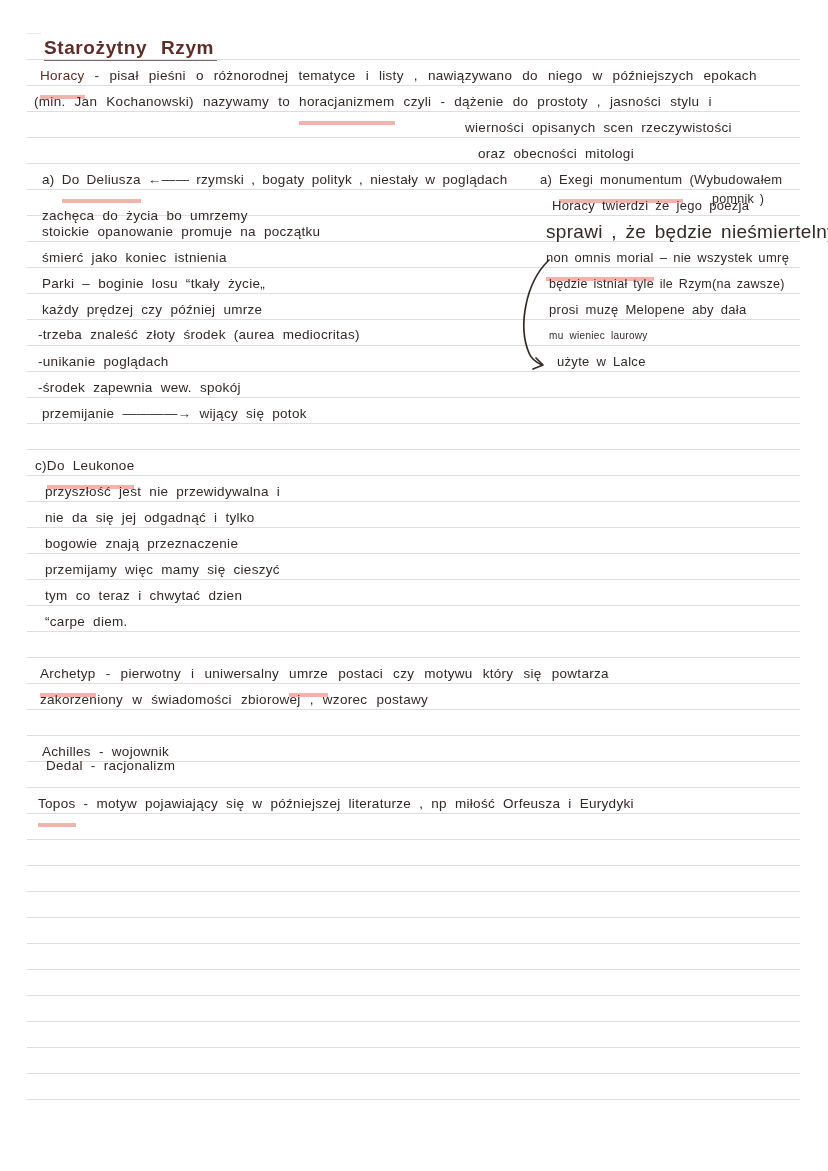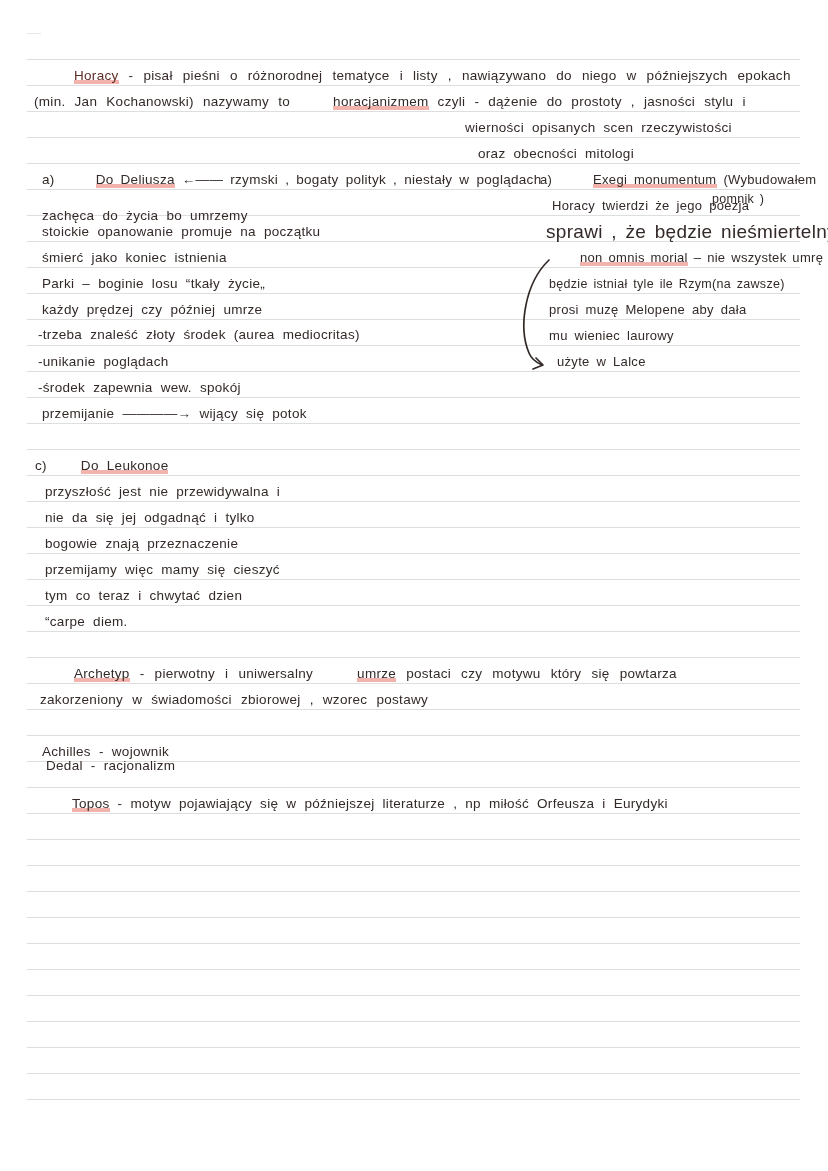--- a/index.html
+++ b/index.html
@@ -24,53 +24,53 @@
     letter-spacing:0.3px;word-spacing:4px;
   }
   .title{
     font-size:19px;line-height:23px;height:23px;
     color:var(--maroon);letter-spacing:0.6px;word-spacing:8px;
     border-bottom:1.5px solid #80686a;padding:0 3px 1px 0;font-weight:bold;
   }
   .u{
     background-image:linear-gradient(var(--pink),var(--pink));
     background-repeat:no-repeat;background-position:0 100%;background-size:100% 4px;
-    padding-bottom:1px;
-    margin-left:34px;
+    padding-bottom:16px;
   }
   .curve{position:absolute;left:517px;top:257px;}
 </style>
 </head>
 <body>
 
 <div class="paper">
   <div class="rules"></div>
   <div class="rule-stub"></div>
 
+  <div class="note-line title" style="left:44px;top:36px">Starożytny Rzym</div>
 
   <div id="lines-host">
       <div class="note-line" style="left: 40px; top: 67px; word-spacing: 6px;"><span class="u" style="color: var(--maroon);">Horacy</span><span> - pisał pieśni o różnorodnej tematyce i listy , nawiązywano do niego w późniejszych epokach</span></div>
       <div class="note-line" style="left: 34px; top: 93px; word-spacing: 5px;"><span>(min. Jan Kochanowski) nazywamy to </span><span class="u">horacjanizmem</span><span> czyli - dążenie do prostoty , jasności stylu i</span></div>
       <div class="note-line" style="left: 465px; top: 119px;"><span>wierności opisanych scen rzeczywistości</span></div>
       <div class="note-line" style="left: 478px; top: 145px;"><span>oraz obecności mitologi</span></div>
       <div class="note-line" style="left: 42px; top: 171px; word-spacing: 3px;"><span>a) </span><span class="u">Do Deliusza</span><span> ←—— rzymski , bogaty polityk , niestały w poglądach</span></div>
       <div class="note-line" style="left: 540px; top: 171px; font-size: 13px; word-spacing: 3px;"><span>a) </span><span class="u">Exegi monumentum</span><span> (Wybudowałem</span></div>
       <div class="note-line" style="left: 712px; top: 190px; font-size: 12.5px; word-spacing: 2px;"><span>pomnik )</span></div>
       <div class="note-line" style="left: 42px; top: 197px; margin-top: 10px;"><span>zachęca do życia bo umrzemy</span></div>
       <div class="note-line" style="left: 552px; top: 197px; font-size: 13px; word-spacing: 3px;"><span>Horacy twierdzi że jego poezja</span></div>
       <div class="note-line" style="left: 42px; top: 223px;"><span>stoickie opanowanie promuje na początku</span></div>
       <div class="note-line" style="left: 546px; top: 223px; font-size: 19px; word-spacing: 3px;"><span>sprawi , że będzie nieśmiertelny</span></div>
       <div class="note-line" style="left: 42px; top: 249px;"><span>śmierć jako koniec istnienia</span></div>
       <div class="note-line" style="left: 546px; top: 249px; font-size: 13px; word-spacing: 2px;"><span class="u">non omnis morial</span><span> – nie wszystek umrę</span></div>
       <div class="note-line" style="left: 42px; top: 275px;"><span>Parki – boginie losu “tkały życie„</span></div>
       <div class="note-line" style="left: 549px; top: 275px; font-size: 12.5px; word-spacing: 2px;"><span>będzie istniał tyle ile Rzym(na zawsze)</span></div>
       <div class="note-line" style="left: 42px; top: 301px;"><span>każdy prędzej czy później umrze</span></div>
       <div class="note-line" style="left: 549px; top: 301px; font-size: 13px; word-spacing: 3px;"><span>prosi muzę Melopene aby dała</span></div>
       <div class="note-line" style="left: 38px; top: 326px;"><span>-trzeba znaleść złoty środek (aurea mediocritas)</span></div>
-      <div class="note-line" style="left: 549px; top: 327px; font-size: 13px; word-spacing: 3px;"><span>mu wieniec laurowy</span></div>
+      <div class="note-line" style="left: 549px; top: 327px; font-size: 10px; word-spacing: 3px;"><span>mu wieniec laurowy</span></div>
       <div class="note-line" style="left: 38px; top: 353px;"><span>-unikanie poglądach</span></div>
       <div class="note-line" style="left: 557px; top: 353px; font-size: 13px; word-spacing: 3px;"><span>użyte w Lalce</span></div>
       <div class="note-line" style="left: 38px; top: 379px;"><span>-środek zapewnia wew. spokój</span></div>
       <div class="note-line" style="left: 42px; top: 405px;"><span>przemijanie ————→ wijący się potok</span></div>
       <div class="note-line" style="left: 35px; top: 457px;"><span>c)</span><span class="u">Do Leukonoe</span></div>
       <div class="note-line" style="left: 45px; top: 483px;"><span>przyszłość jest nie przewidywalna i</span></div>
       <div class="note-line" style="left: 45px; top: 509px;"><span>nie da się jej odgadnąć i tylko</span></div>
       <div class="note-line" style="left: 45px; top: 535px;"><span>bogowie znają przeznaczenie</span></div>
       <div class="note-line" style="left: 45px; top: 561px;"><span>przemijamy więc mamy się cieszyć</span></div>
       <div class="note-line" style="left: 45px; top: 587px;"><span>tym co teraz i chwytać dzien</span></div>

